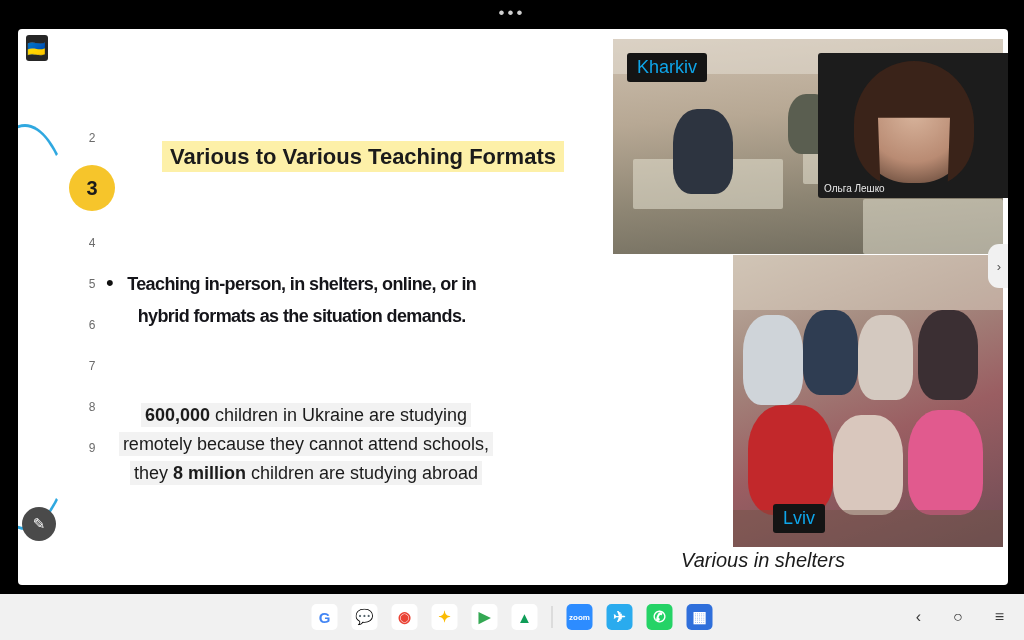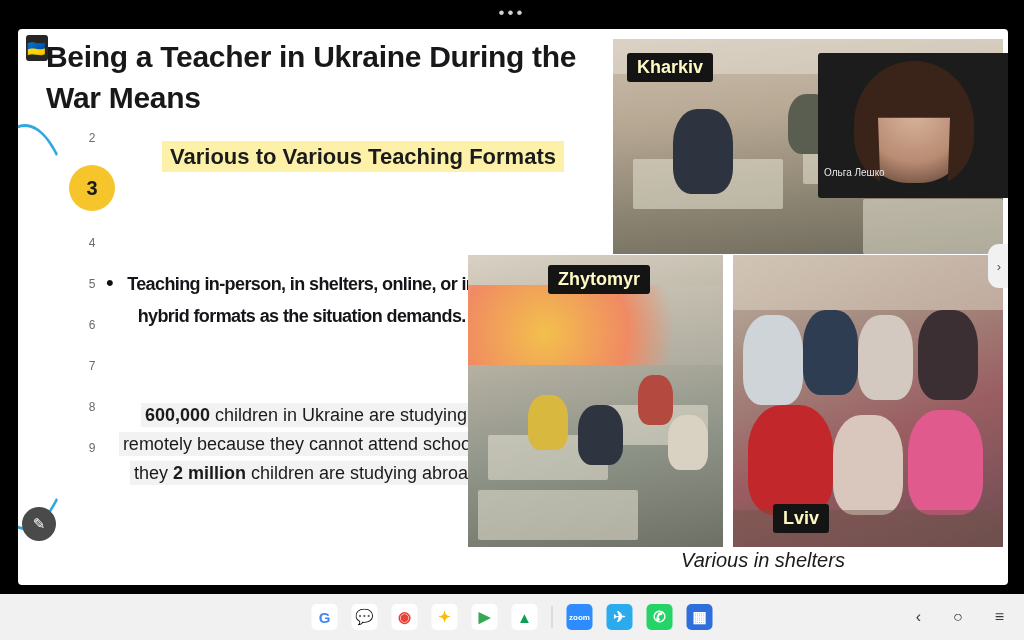--- a/index.html
+++ b/index.html
@@ -176,22 +176,22 @@
 
   
   .photo {
     position: absolute;
     overflow: hidden;
     background: #8a8a8a;
   }
   .photo-label {
     position: absolute;
     background: #141414;
-    color: #fef9c3;
-    font-weight: bold;
+    color: #0ea5e9;
+    font-weight: normal;
     font-size: 18px;
     padding: 4px 10px;
     border-radius: 3px;
   }
   #photo-kharkiv {
     left: 595px; top: 10px; width: 390px; height: 215px;
     background: linear-gradient(175deg, #cdbfae 0%, #b7a894 35%, #8d8573 70%, #6e6a5c 100%);
   }
   #photo-zhytomyr {
     left: 450px; top: 226px; width: 255px; height: 292px;
@@ -252,21 +252,21 @@
     top: 8px;
     width: 120px;
     height: 126px;
     background: #3a2319;
     border-radius: 50% 50% 40% 40%;
     clip-path: polygon(0 0, 100% 0, 100% 100%, 78% 100%, 80% 45%, 20% 45%, 22% 100%, 0 100%);
   }
   .video-name {
     position: absolute;
     left: 6px;
-    bottom: 20px;
+    bottom: 4px;
     color: #e9e9e9;
     font-size: 10px;
   }
   
   .edge-arrow {
     position: absolute;
     right: -2px;
     top: 215px;
     width: 22px;
     height: 44px;
@@ -348,21 +348,20 @@
   </div>
 
   <div class="slide">
 
     <div class="arc"></div>
 
     <div class="ukraine-flag-icon">
       <span class="glyph">🇺🇦</span>
     </div>
 
-    <div class="slide-title">Being a Teacher in Ukraine During the War Means</div>
 
     <div class="rail">
       <div class="rail-item">2</div>
       <div class="rail-item active">3</div>
       <div class="rail-item">4</div>
       <div class="rail-item">5</div>
       <div class="rail-item">6</div>
       <div class="rail-item">7</div>
       <div class="rail-item">8</div>
       <div class="rail-item">9</div>
@@ -372,46 +371,35 @@
       <span class="subtitle-line">Various to Various Teaching Formats</span>
     </div>
 
     <div class="bullet-block">
       <span class="bullet-dot">•</span>
       <span class="bullet-text">Teaching in-person, in shelters, online, or in hybrid formats as the situation demands.</span>
     </div>
 
     <div class="stat-block">
       <span class="hl"><b>600,000</b><span> children in Ukraine are studying remotely because they cannot attend schools,</span></span><br>
-      <span class="hl"><span>they </span><b>2 million</b><span> children are studying abroad</span></span>
+      <span class="hl"><span>they </span><b>8 million</b><span> children are studying abroad</span></span>
     </div>
 
     <div class="photo" id="photo-kharkiv">
       <div class="desk" style="left:20px;top:120px;width:150px;height:50px;"></div>
       <div class="desk" style="left:190px;top:105px;width:120px;height:40px;"></div>
       <div class="desk" style="left:250px;top:160px;width:140px;height:55px;"></div>
       <div class="kid" style="left:60px;top:70px;width:60px;height:85px;background:#2d3440;"></div>
       <div class="kid" style="left:175px;top:55px;width:45px;height:60px;background:#5a5e50;"></div>
       <div class="kid" style="left:215px;top:40px;width:40px;height:55px;background:#7a4d42;"></div>
       <div class="kid" style="left:300px;top:45px;width:45px;height:60px;background:#3f4a58;"></div>
       <div class="row-shape" style="left:0;top:0;width:390px;height:35px;background:rgba(240,238,230,0.4);"></div>
       <div class="photo-label" style="left:14px;top:14px;">Kharkiv</div>
     </div>
 
-    <div class="photo" id="photo-zhytomyr">
-      <div class="row-shape" style="left:0;top:30px;width:255px;height:80px;background:radial-gradient(circle at 30% 60%, #f3c04c 0%, #f08a63 45%, rgba(200,200,190,0.2) 70%);"></div>
-      <div class="desk" style="left:20px;top:180px;width:120px;height:45px;"></div>
-      <div class="desk" style="left:140px;top:150px;width:100px;height:40px;"></div>
-      <div class="desk" style="left:10px;top:235px;width:160px;height:50px;"></div>
-      <div class="kid" style="left:60px;top:140px;width:40px;height:55px;background:#d9b83f;"></div>
-      <div class="kid" style="left:110px;top:150px;width:45px;height:60px;background:#2e3540;"></div>
-      <div class="kid" style="left:170px;top:120px;width:35px;height:50px;background:#b3493f;"></div>
-      <div class="kid" style="left:200px;top:160px;width:40px;height:55px;background:#d9d1c2;"></div>
-      <div class="photo-label" style="left:80px;top:10px;">Zhytomyr</div>
-    </div>
 
     <div class="photo" id="photo-lviv">
       <div class="row-shape" style="left:0;top:0;width:270px;height:55px;background:rgba(225,215,200,0.5);"></div>
       <div class="kid" style="left:10px;top:60px;width:60px;height:90px;background:#cfd4d9;"></div>
       <div class="kid" style="left:70px;top:55px;width:55px;height:85px;background:#2f3d52;"></div>
       <div class="kid" style="left:125px;top:60px;width:55px;height:85px;background:#d4c9c0;"></div>
       <div class="kid" style="left:185px;top:55px;width:60px;height:90px;background:#3b2f33;"></div>
       <div class="kid" style="left:15px;top:150px;width:85px;height:110px;background:#c2282b;"></div>
       <div class="kid" style="left:100px;top:160px;width:70px;height:100px;background:#d9c7bd;"></div>
       <div class="kid" style="left:175px;top:155px;width:75px;height:105px;background:#e15a8e;"></div>

